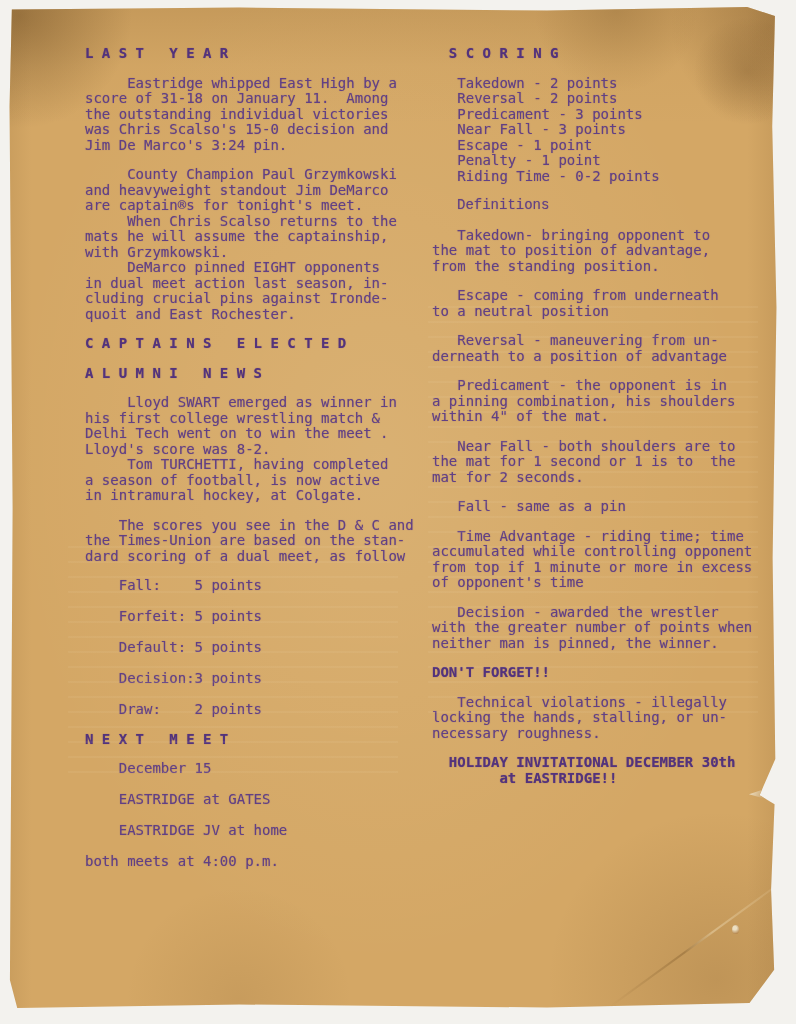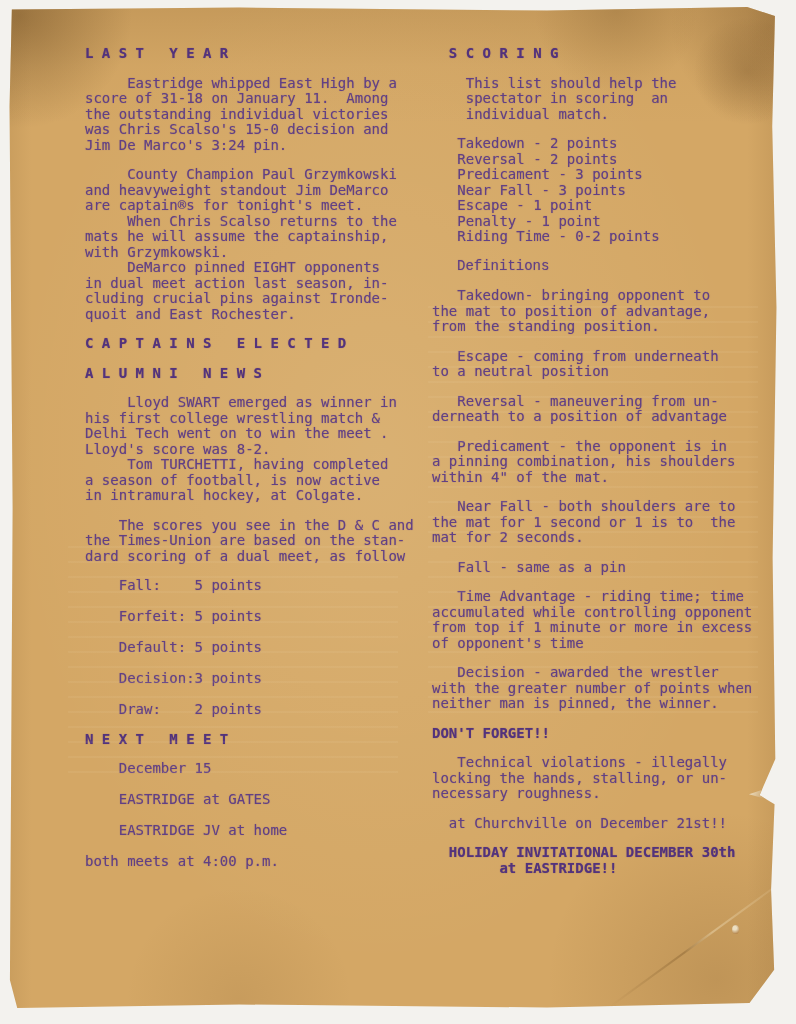--- a/index.html
+++ b/index.html
@@ -116,23 +116,20 @@
 
     EASTRIDGE at GATES
 
     EASTRIDGE JV at home
 
 both meets at 4:00 p.m.</pre>
   </div>
 
   <div class="col col-right">
     <pre class="tw tw-h">  S C O R I N G</pre>
-    <pre class="tw">    This list should help the
-    spectator in scoring  an
-    individual match.</pre>
     <pre class="tw">   Takedown - 2 points
    Reversal - 2 points
    Predicament - 3 points
    Near Fall - 3 points
    Escape - 1 point
    Penalty - 1 point
    Riding Time - 0-2 points</pre>
 
     <div class="tw"><span class="tw-u">Definitions</span></div>
 
@@ -155,21 +152,20 @@
 from top if 1 minute or more in excess
 of opponent's time</pre>
     <pre class="tw">   Decision - awarded the wrestler
 with the greater number of points when
 neither man is pinned, the winner.</pre>
     <pre class="tw tw-h">DON'T FORGET!!</pre>
 
     <pre class="tw">   Technical violations - illegally
 locking the hands, stalling, or un-
 necessary roughness.</pre>
-    <pre class="tw">  at Churchville on December 21st!!</pre>
     <pre class="tw tw-h">  HOLIDAY INVITATIONAL DECEMBER 30th
         at EASTRIDGE!!</pre>
   </div>
 
   <div class="smudge" style="left:60px;top:540px;width:330px;height:240px;"></div>
   <div class="smudge" style="left:420px;top:300px;width:330px;height:420px;"></div>
   <div class="tear-flap"></div>
   <div class="crease"></div>
   <div class="pin-hole"></div>
 </div>

